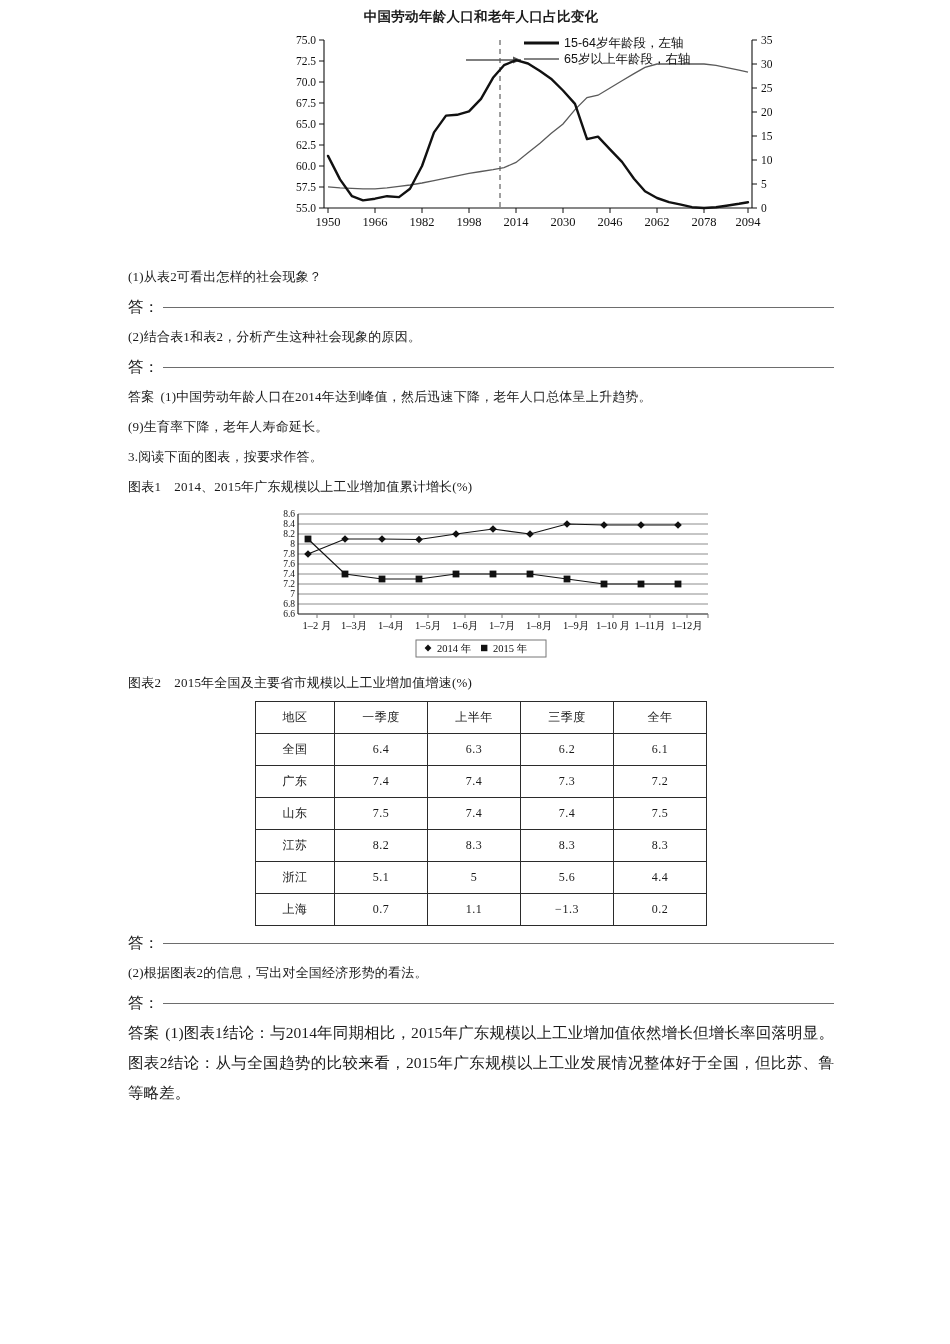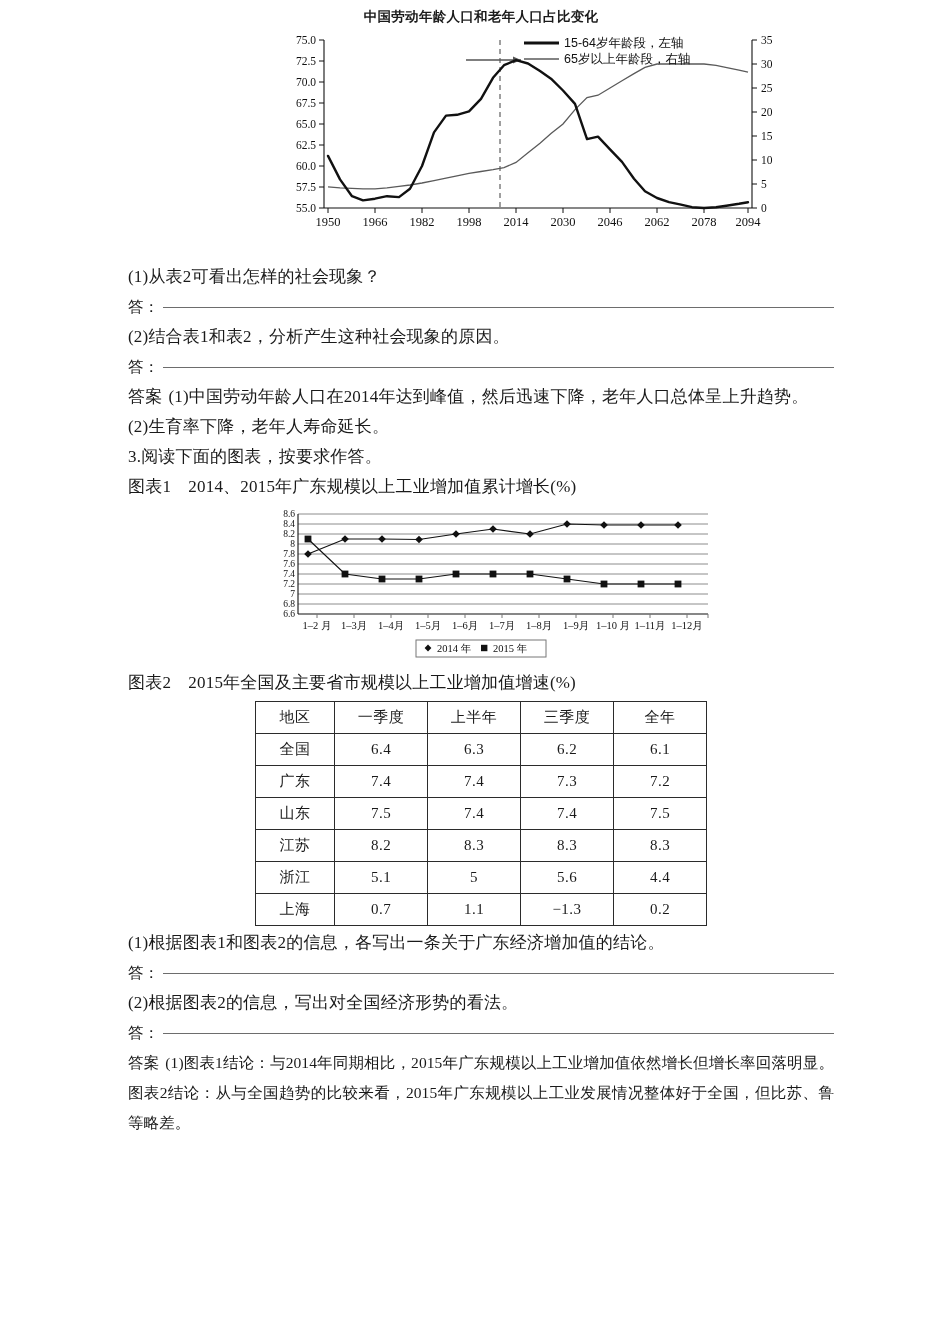--- a/index.html
+++ b/index.html
@@ -23,21 +23,21 @@
   }
   .content {
     position: absolute;
     left: 128px;
     top: 0;
     width: 706px;
   }
 
   
   .para {
-    font-size: 17px;
+    font-size: 13px;
     line-height: 30px;
     letter-spacing: 0.2px;
     margin: 0;
     white-space: nowrap;
   }
   .para-wrap {
     font-size: 15.5px;
     line-height: 30px;
     letter-spacing: 0.1px;
     margin: 0;
@@ -92,21 +92,21 @@
     width: 706px;
     height: 160px;
     text-align: center;
   }
   #chart2-svg { position: absolute; left: 0; top: 0; }
 
   
   .tbl-holder { display: flex; justify-content: center; }
   table.data-table {
     border-collapse: collapse;
-    font-size: 15px;
+    font-size: 12px;
     margin: 3px 0 2px 0;
   }
   table.data-table td, table.data-table th {
     border: 1px solid #2b2b2b;
     text-align: center;
     font-weight: normal;
     padding: 4px 0 5px 0;
     height: 22px;
     letter-spacing: 0.5px;
   }
@@ -234,21 +234,21 @@
     </div>
     <div class="para">(2)结合表1和表2，分析产生这种社会现象的原因。</div>
     <div class="ans-row">
       <span class="ans-label">答：</span>
       <span class="ans-rule"></span>
     </div>
 
     <div class="para">
       <span class="lbl-ans">答案</span><span>(1)中国劳动年龄人口在2014年达到峰值，然后迅速下降，老年人口总体呈上升趋势。</span>
     </div>
-    <div class="para">(2)生育率下降，老年人寿命延长。</div>
+    <div class="para">(9)生育率下降，老年人寿命延长。</div>
     <div class="para">3.阅读下面的图表，按要求作答。</div>
     <div class="para">图表1　2014、2015年广东规模以上工业增加值累计增长(%)</div>
 
     <div id="chart2-wrap">
       <svg id="chart2-svg" width="706" height="160" viewBox="0 0 706 160">
 
         <g stroke="#8c8c8c" stroke-width="1">
           <line x1="170" y1="12" x2="580" y2="12"></line>
           <line x1="170" y1="22" x2="580" y2="22"></line>
           <line x1="170" y1="32" x2="580" y2="32"></line>
@@ -399,21 +399,20 @@
             <td class="region-col">上海</td>
             <td class="num-col">0.7</td>
             <td class="num-col">1.1</td>
             <td class="num-col">−1.3</td>
             <td class="num-col">0.2</td>
           </tr>
         </tbody>
       </table>
     </div>
 
-    <div class="para">(1)根据图表1和图表2的信息，各写出一条关于广东经济增加值的结论。</div>
     <div class="ans-row">
       <span class="ans-label">答：</span>
       <span class="ans-rule"></span>
     </div>
     <div class="para">(2)根据图表2的信息，写出对全国经济形势的看法。</div>
     <div class="ans-row">
       <span class="ans-label">答：</span>
       <span class="ans-rule"></span>
     </div>
 

